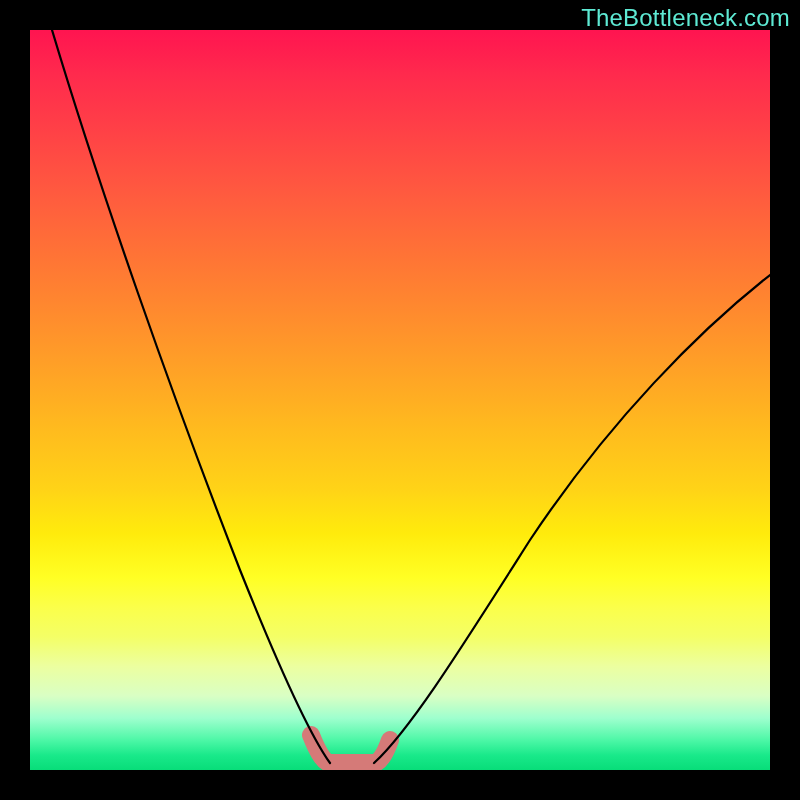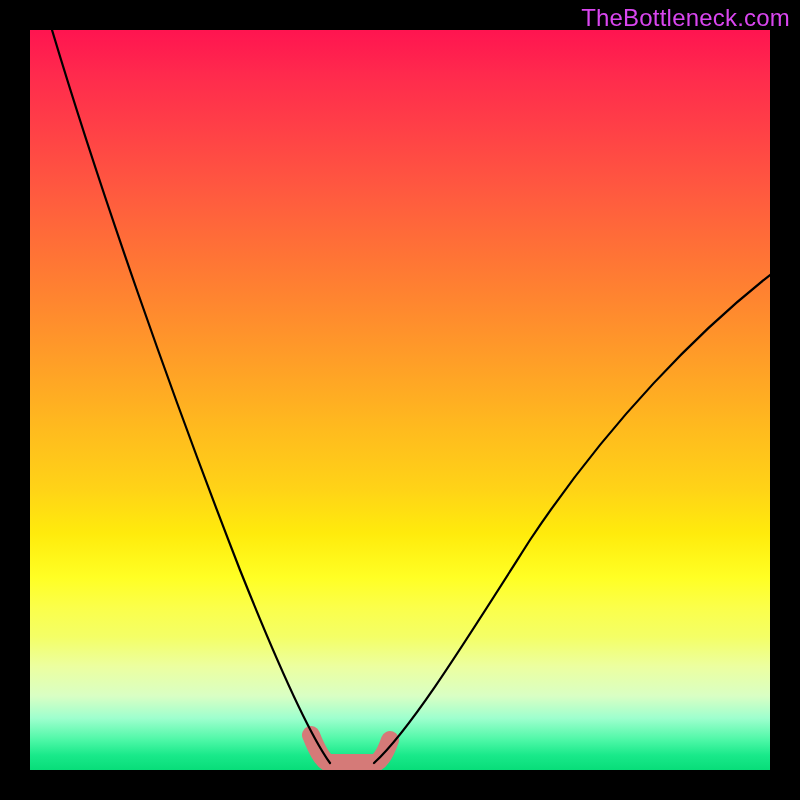--- a/index.html
+++ b/index.html
@@ -14,21 +14,21 @@
   .frame {
     position: relative;
     width: 800px;
     height: 800px;
     background: #000;
   }
   .watermark {
     position: absolute;
     top: 4px;
     right: 10px;
-    color: #d946ef;
+    color: #5eead4;
     font-size: 24px;
     font-weight: 500;
     letter-spacing: 0.2px;
     z-index: 5;
   }
   .plot-area {
     position: absolute;
     left: 30px;
     top: 30px;
     width: 740px;

